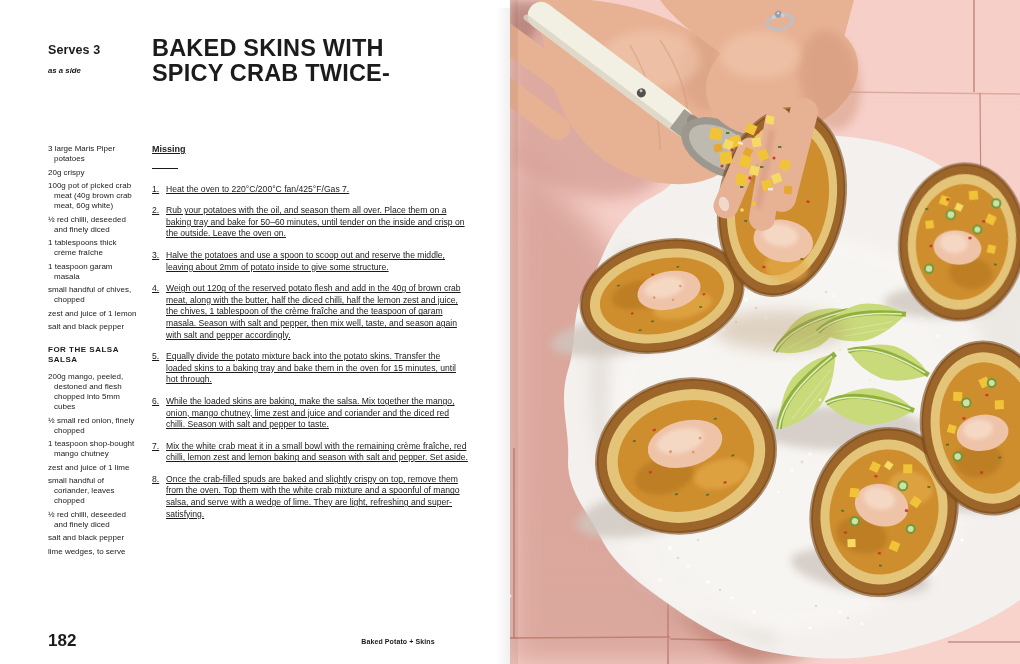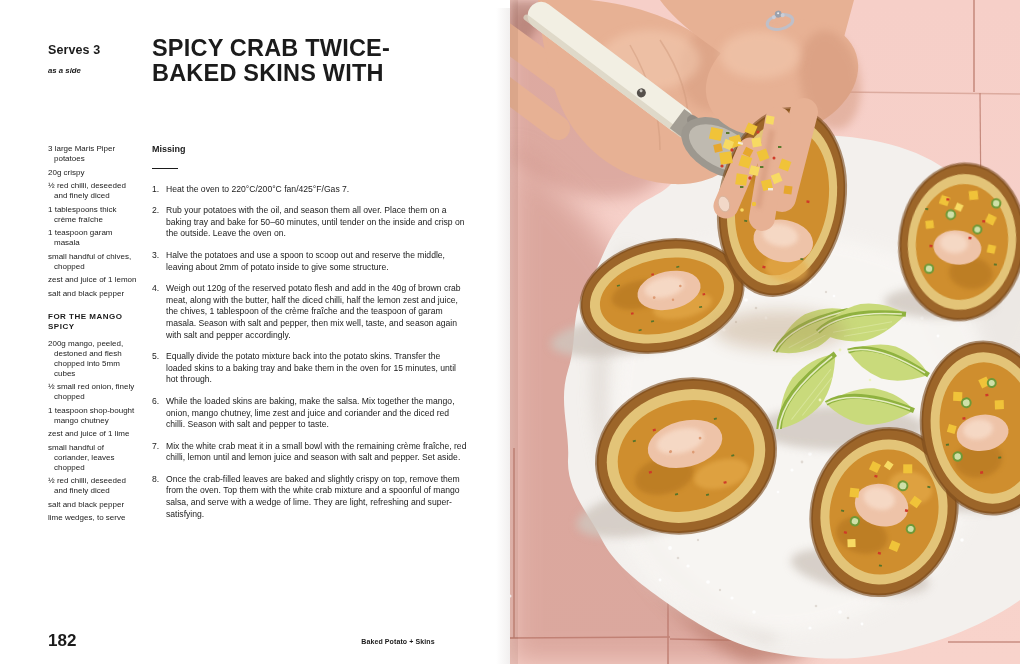--- a/index.html
+++ b/index.html
@@ -9,21 +9,21 @@
   .gutter{position:absolute;left:496px;top:0;width:14px;height:664px;
     background:linear-gradient(to right,rgba(0,0,0,0) ,rgba(60,30,25,0.07));}
   .serves{position:absolute;left:48px;top:36px;line-height:1.1;}
   .serves-main{font-weight:bold;font-size:12.5px;letter-spacing:.1px;}
   .serves-sub{font-weight:bold;font-style:italic;font-size:7.8px;margin-top:9px;}
   .title{position:absolute;left:152px;top:28px;margin:0;font-size:23.5px;font-weight:bold;
     line-height:25px;letter-spacing:.2px;}
   .ingredients{position:absolute;left:48px;top:136px;width:92px;font-size:8px;line-height:10px;}
   .ing{margin:0 0 3.5px 0;padding-left:6px;text-indent:-6px;}
   .salsa-header{font-weight:bold;font-size:8px;letter-spacing:.5px;margin:13px 0 7px 0;line-height:10px;}
-  .method{position:absolute;left:152px;top:136px;width:316px;font-size:8.6px;line-height:11.6px;}
+  .method{position:absolute;left:152px;top:136px;width:316px;font-size:8.6px;line-height:11.6px;text-decoration:underline;}
   .method-header{font-weight:bold;font-size:9px;}
   .method-rule{width:26px;border:none;border-top:1.3px solid #1b1b1b;margin:12px 0 15px 0;}
   .step{display:flex;margin:0 0 10px 0;}
   .step-num{width:14px;flex:none;}
   .step-text{flex:1;}
   .page-num{position:absolute;left:48px;top:623px;font-weight:bold;font-size:17px;}
   .running-footer{position:absolute;left:310px;top:630px;width:176px;text-align:center;
     font-weight:bold;font-size:7px;letter-spacing:.1px;}
   .photo{position:absolute;left:510px;top:0;width:510px;height:664px;}
   .photo svg{display:block;}
@@ -35,37 +35,38 @@
 
   <div class="page-left">
 
     <div class="serves">
       <div class="serves-main">Serves 3</div>
       <div class="serves-sub">as a side</div>
     </div>
 
     <h1 class="title">
 
-    <div>SPICY CRAB TWICE-</div>
-        <div>BAKED SKINS WITH</div>
+    <div>BAKED SKINS WITH</div>
+        <div>SPICY CRAB TWICE-</div>
       </h1>
 
     <div class="ingredients">
       <div>
 
       <p class="ing">3 large Maris Piper potatoes</p>
           <p class="ing">20g crispy</p>
+          <p class="ing">100g pot of picked crab meat (40g brown crab meat, 60g white)</p>
           <p class="ing">½ red chilli, deseeded and finely diced</p>
           <p class="ing">1 tablespoons thick crème fraîche</p>
           <p class="ing">1 teaspoon garam masala</p>
           <p class="ing">small handful of chives, chopped</p>
           <p class="ing">zest and juice of 1 lemon</p>
           <p class="ing">salt and black pepper</p>
         </div>
-      <div class="salsa-header">FOR THE MANGO SPICY</div>
+      <div class="salsa-header">FOR THE SALSA SALSA</div>
       <div>
 
       <p class="ing">200g mango, peeled, destoned and flesh chopped into 5mm cubes</p>
           <p class="ing">½ small red onion, finely chopped</p>
           <p class="ing">1 teaspoon shop-bought mango chutney</p>
           <p class="ing">zest and juice of 1 lime</p>
           <p class="ing">small handful of coriander, leaves chopped</p>
           <p class="ing">½ red chilli, deseeded and finely diced</p>
           <p class="ing">salt and black pepper</p>
           <p class="ing">lime wedges, to serve</p>
@@ -102,26 +103,26 @@
             <span class="step-text">Equally divide the potato mixture back into the potato skins. Transfer the loaded skins to a baking tray and bake them in the oven for 15 minutes, until hot through.</span>
           </div>
 
           <div class="step">
             <span class="step-num">6.</span>
             <span class="step-text">While the loaded skins are baking, make the salsa. Mix together the mango, onion, mango chutney, lime zest and juice and coriander and the diced red chilli. Season with salt and pepper to taste.</span>
           </div>
 
           <div class="step">
             <span class="step-num">7.</span>
-            <span class="step-text">Mix the white crab meat it in a small bowl with the remaining crème fraîche, red chilli, lemon until and lemon juice and season with salt and pepper. Set aside.</span>
+            <span class="step-text">Mix the white crab meat it in a small bowl with the remaining crème fraîche, red chilli, lemon zest and lemon baking and season with salt and pepper. Set aside.</span>
           </div>
 
           <div class="step">
             <span class="step-num">8.</span>
-            <span class="step-text">Once the crab-filled leaves are baked and slightly crispy on top, remove them from the oven. Top them with the white crab mixture and a spoonful of mango salsa, and serve with a wedge of lime. They are light, refreshing and super-satisfying.</span>
+            <span class="step-text">Once the crab-filled spuds are baked and slightly crispy on top, remove them from the oven. Top them with the white crab mixture and a spoonful of mango salsa, and serve with a wedge of lime. They are light, refreshing and super-satisfying.</span>
           </div>
         </div>
     </div>
 
     <div class="page-num">182</div>
     <div class="running-footer">Baked Potato + Skins</div>
     <div class="gutter"></div>
   </div>
 
   <div class="photo">

